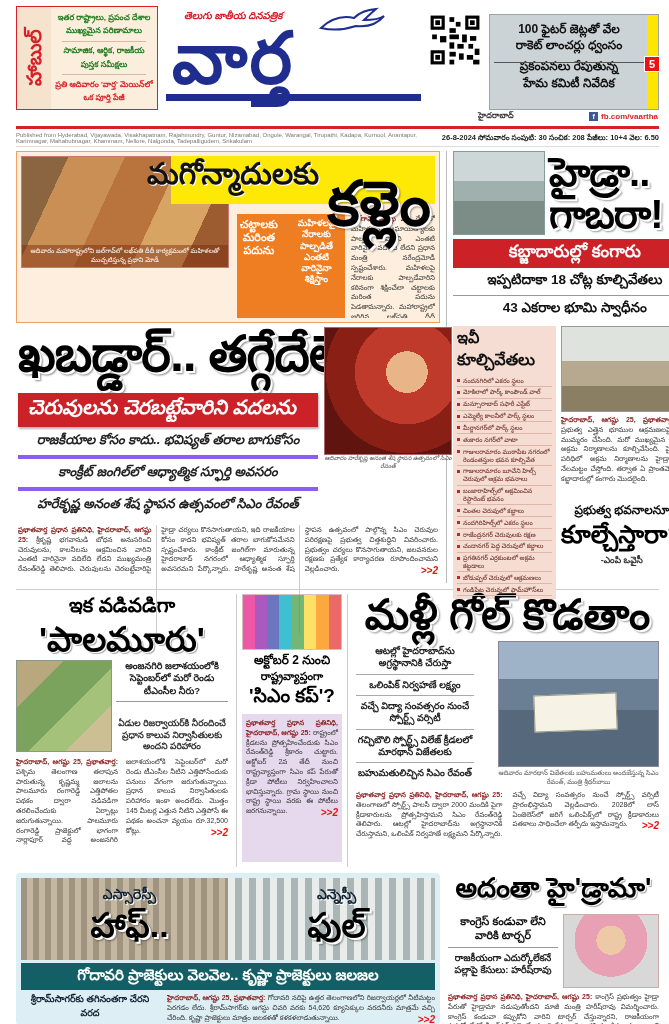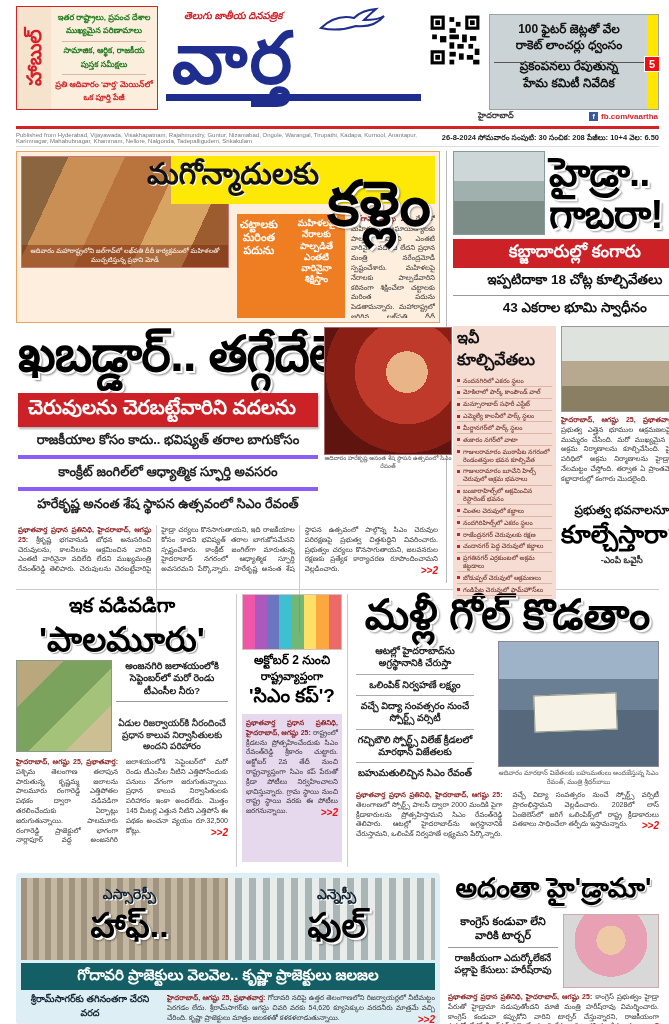--- a/index.html
+++ b/index.html
@@ -68,21 +68,21 @@
   .lead-mid .m1 { font-size:11px; font-weight:bold; line-height:1.2; }
   .lead-mid .m2 { font-size:9px; font-weight:bold; line-height:1.25; }
   .lead-mid .sep { border-top:1px dotted #ffd; margin:2px 10px; }
   .lead-bodycol { flex:1; }
 
   .story2 { padding:6px 2px 0 2px; position:relative; flex:1; }
   .s2-head { font-size:50px; font-weight:bold; color:#000; line-height:1; letter-spacing:-1px;
              text-shadow:2px 2px 0 #fff, 3px 3px 2px rgba(0,0,0,.45); }
   .s2-band { background:#cc2127; color:#fff; font-size:20px; font-weight:bold; padding:3px 10px;
              width:300px; margin-top:8px; box-shadow:1px 2px 2px rgba(0,0,0,.3); }
-  .s2-zone { display:flex; gap:6px; margin-top:6px; }
+  .s2-zone { display:flex; gap:6px; margin-top:6px;font-style:italic; }
   .s2-subs { flex:1; }
   .s2-sub { font-size:13px; font-weight:bold; color:#222; text-align:center; padding:5px 2px; }
   .s2-sub + .s2-sub { border-top:4px solid #8b5cf6; }
   .cm-photo { width:128px; height:128px; flex:none; position:relative; margin-top:-58px;
       background:radial-gradient(circle at 65% 35%, #e8b488 0 18%, #c03a2b 18% 45%, #8a1f16 45% 70%, #5f1410 70%);
       border:1px solid #a66; }
   .cm-cap { font-size:6px; color:#555; width:128px; text-align:center; }
   .s2-body { margin-top:6px; column-count:3; column-gap:10px; column-rule:1px solid #ccc; height:108px; }
 
   

